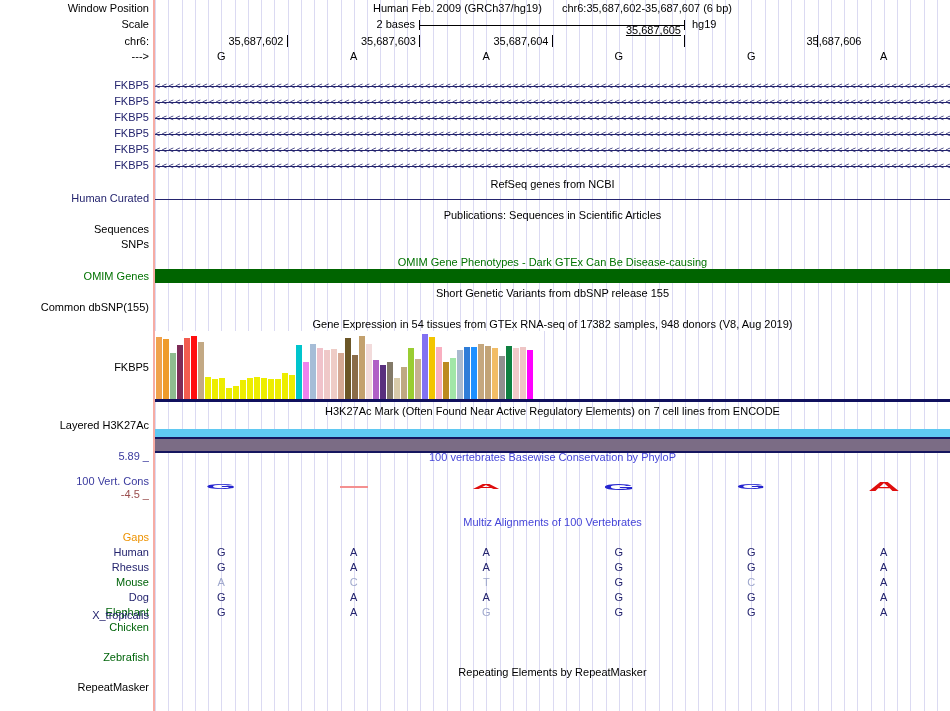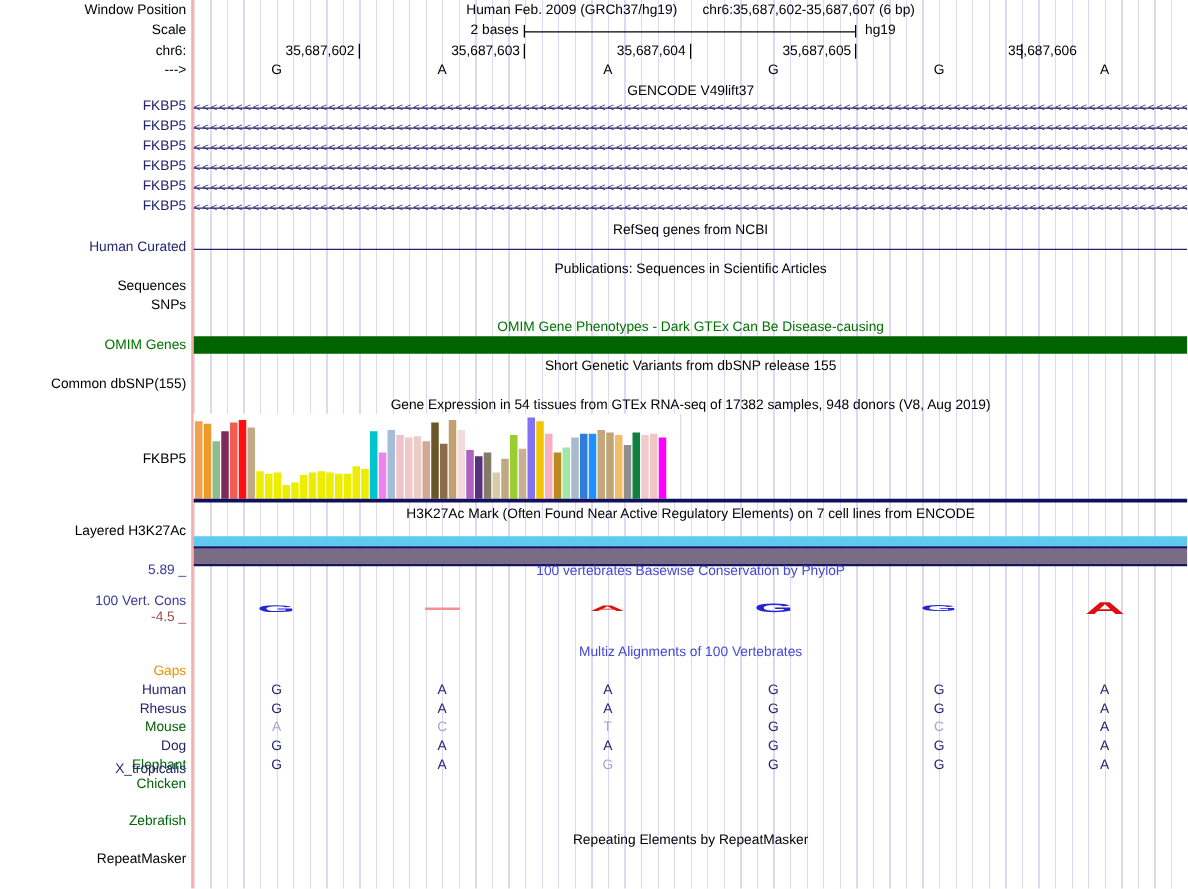--- a/index.html
+++ b/index.html
@@ -61,37 +61,36 @@
   <div class="abs" style="left:692px;top:18px">hg19</div>
 
   <div class="llabel" style="top:35px">chr6:</div>
   <div id="ruler">
       <div class="coordnum" style="left: 209.5px; top: 35px; width: 74px;">35,687,602</div>
       <div class="tick" style="left: 286.5px; top: 35px;"></div>
       <div class="coordnum" style="left: 342px; top: 35px; width: 74px;">35,687,603</div>
       <div class="tick" style="left: 419px; top: 35px;"></div>
       <div class="coordnum" style="left: 474.5px; top: 35px; width: 74px;">35,687,604</div>
       <div class="tick" style="left: 551.5px; top: 35px;"></div>
-      <div class="coordnum" style="left: 607px; top: 35px; width: 74px;">35,687,605</div>
+      <div class="coordnum" style="left: 607px; top: 24px; width: 74px; text-decoration: underline;">35,687,605</div>
       <div class="tick" style="left: 684px; top: 35px;"></div>
       <div class="coordnum" style="left: 739.5px; top: 35px; width: 74px; margin-left: 48px;">35,687,606</div>
       <div class="tick" style="left: 816.5px; top: 35px;"></div>
     </div>
 
   <div class="llabel" style="top:50px">---&gt;</div>
   <div id="bases-row">
       <div class="baseletter" style="left: 211.25px; top: 50px;">G</div>
       <div class="baseletter" style="left: 343.75px; top: 50px;">A</div>
       <div class="baseletter" style="left: 476.25px; top: 50px;">A</div>
       <div class="baseletter" style="left: 608.75px; top: 50px;">G</div>
       <div class="baseletter" style="left: 741.25px; top: 50px;">G</div>
       <div class="baseletter" style="left: 873.75px; top: 50px;">A</div>
     </div>
 
-  <div class="center-title" style="top:67px">GENCODE V49lift37</div>
   <div id="gencode-rows">
       <div class="llabel navy" style="top: 79px;">FKBP5</div>
       <div class="arrowrow" style="top: 81px;">&lt;&lt;&lt;&lt;&lt;&lt;&lt;&lt;&lt;&lt;&lt;&lt;&lt;&lt;&lt;&lt;&lt;&lt;&lt;&lt;&lt;&lt;&lt;&lt;&lt;&lt;&lt;&lt;&lt;&lt;&lt;&lt;&lt;&lt;&lt;&lt;&lt;&lt;&lt;&lt;&lt;&lt;&lt;&lt;&lt;&lt;&lt;&lt;&lt;&lt;&lt;&lt;&lt;&lt;&lt;&lt;&lt;&lt;&lt;&lt;&lt;&lt;&lt;&lt;&lt;&lt;&lt;&lt;&lt;&lt;&lt;&lt;&lt;&lt;&lt;&lt;&lt;&lt;&lt;&lt;&lt;&lt;&lt;&lt;&lt;&lt;&lt;&lt;&lt;&lt;&lt;&lt;&lt;&lt;&lt;&lt;&lt;&lt;&lt;&lt;&lt;&lt;&lt;&lt;&lt;&lt;&lt;&lt;&lt;&lt;&lt;&lt;&lt;&lt;&lt;&lt;&lt;&lt;&lt;&lt;&lt;&lt;&lt;&lt;&lt;</div>
       <div class="llabel navy" style="top: 95px;">FKBP5</div>
       <div class="arrowrow" style="top: 97px;">&lt;&lt;&lt;&lt;&lt;&lt;&lt;&lt;&lt;&lt;&lt;&lt;&lt;&lt;&lt;&lt;&lt;&lt;&lt;&lt;&lt;&lt;&lt;&lt;&lt;&lt;&lt;&lt;&lt;&lt;&lt;&lt;&lt;&lt;&lt;&lt;&lt;&lt;&lt;&lt;&lt;&lt;&lt;&lt;&lt;&lt;&lt;&lt;&lt;&lt;&lt;&lt;&lt;&lt;&lt;&lt;&lt;&lt;&lt;&lt;&lt;&lt;&lt;&lt;&lt;&lt;&lt;&lt;&lt;&lt;&lt;&lt;&lt;&lt;&lt;&lt;&lt;&lt;&lt;&lt;&lt;&lt;&lt;&lt;&lt;&lt;&lt;&lt;&lt;&lt;&lt;&lt;&lt;&lt;&lt;&lt;&lt;&lt;&lt;&lt;&lt;&lt;&lt;&lt;&lt;&lt;&lt;&lt;&lt;&lt;&lt;&lt;&lt;&lt;&lt;&lt;&lt;&lt;&lt;&lt;&lt;&lt;&lt;&lt;&lt;</div>
       <div class="llabel navy" style="top: 111px;">FKBP5</div>
       <div class="arrowrow" style="top: 113px;">&lt;&lt;&lt;&lt;&lt;&lt;&lt;&lt;&lt;&lt;&lt;&lt;&lt;&lt;&lt;&lt;&lt;&lt;&lt;&lt;&lt;&lt;&lt;&lt;&lt;&lt;&lt;&lt;&lt;&lt;&lt;&lt;&lt;&lt;&lt;&lt;&lt;&lt;&lt;&lt;&lt;&lt;&lt;&lt;&lt;&lt;&lt;&lt;&lt;&lt;&lt;&lt;&lt;&lt;&lt;&lt;&lt;&lt;&lt;&lt;&lt;&lt;&lt;&lt;&lt;&lt;&lt;&lt;&lt;&lt;&lt;&lt;&lt;&lt;&lt;&lt;&lt;&lt;&lt;&lt;&lt;&lt;&lt;&lt;&lt;&lt;&lt;&lt;&lt;&lt;&lt;&lt;&lt;&lt;&lt;&lt;&lt;&lt;&lt;&lt;&lt;&lt;&lt;&lt;&lt;&lt;&lt;&lt;&lt;&lt;&lt;&lt;&lt;&lt;&lt;&lt;&lt;&lt;&lt;&lt;&lt;&lt;&lt;&lt;&lt;</div>
       <div class="llabel navy" style="top: 127px;">FKBP5</div>
       <div class="arrowrow" style="top: 129px;">&lt;&lt;&lt;&lt;&lt;&lt;&lt;&lt;&lt;&lt;&lt;&lt;&lt;&lt;&lt;&lt;&lt;&lt;&lt;&lt;&lt;&lt;&lt;&lt;&lt;&lt;&lt;&lt;&lt;&lt;&lt;&lt;&lt;&lt;&lt;&lt;&lt;&lt;&lt;&lt;&lt;&lt;&lt;&lt;&lt;&lt;&lt;&lt;&lt;&lt;&lt;&lt;&lt;&lt;&lt;&lt;&lt;&lt;&lt;&lt;&lt;&lt;&lt;&lt;&lt;&lt;&lt;&lt;&lt;&lt;&lt;&lt;&lt;&lt;&lt;&lt;&lt;&lt;&lt;&lt;&lt;&lt;&lt;&lt;&lt;&lt;&lt;&lt;&lt;&lt;&lt;&lt;&lt;&lt;&lt;&lt;&lt;&lt;&lt;&lt;&lt;&lt;&lt;&lt;&lt;&lt;&lt;&lt;&lt;&lt;&lt;&lt;&lt;&lt;&lt;&lt;&lt;&lt;&lt;&lt;&lt;&lt;&lt;&lt;&lt;</div>
       <div class="llabel navy" style="top: 143px;">FKBP5</div>

